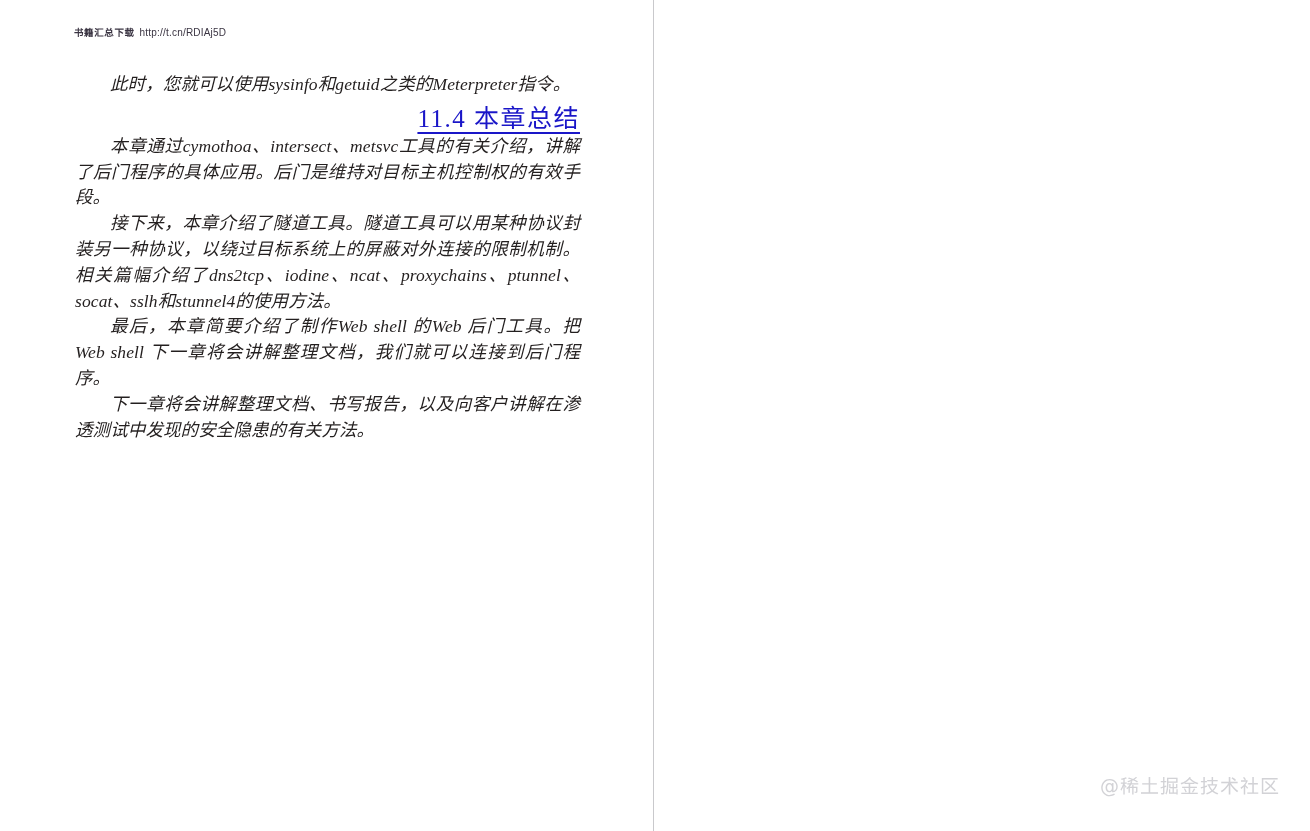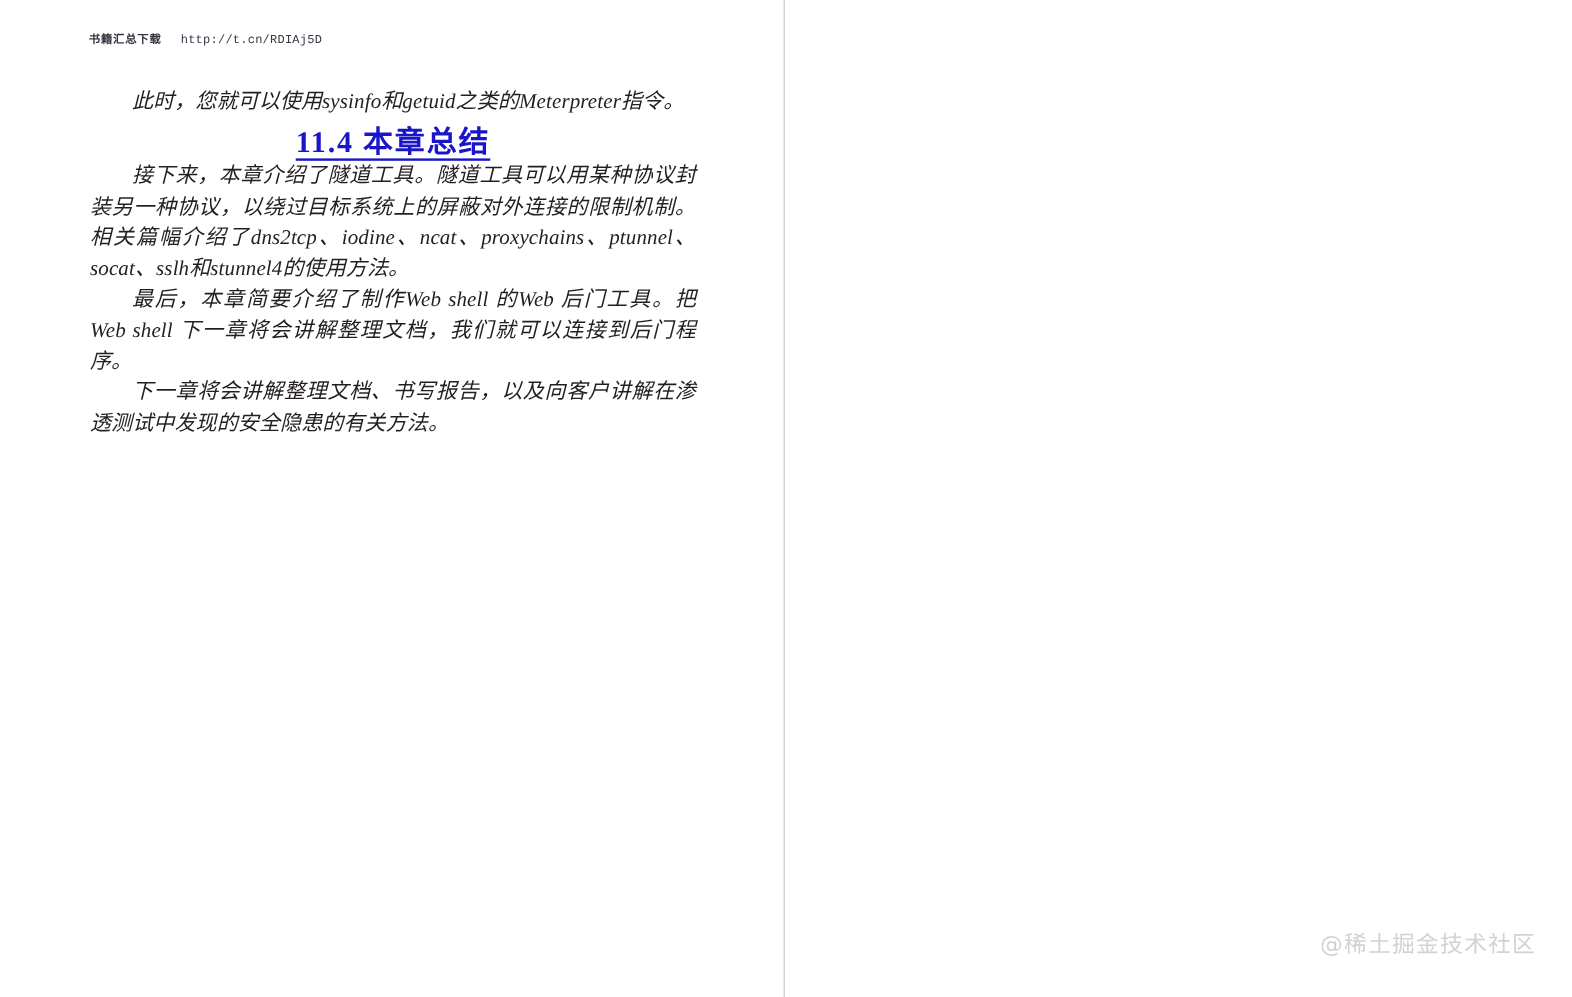--- a/index.html
+++ b/index.html
@@ -53,24 +53,24 @@
     letter-spacing: 0.3px;
     white-space: nowrap;
   }
   .running-head .rh-cn {
     font-family: "DejaVu Sans", sans-serif;
     font-weight: 700;
     font-size: 9.5px;
     letter-spacing: 0.6px;
   }
   .running-head .rh-url {
-    font-family: Liberation Mono, monospace;
+    font-family: Liberation Sans, sans-serif;
     font-size: 10px;
     letter-spacing: 0.2px;
-    margin-left: 16px;
+    margin-left: 5px;
   }
   .page-left  .running-head { left: 74px; }
 
   
   .content-left {
     position: absolute;
     left: 75px;
     top: 72px;
     width: 505px;
   }
@@ -83,23 +83,23 @@
     text-justify: inter-character;
     text-indent: 2em;
     letter-spacing: 0.1px;
     font-style: italic;
   }
 
   
   h2.chapter-heading {
     margin: 0;
     font-size: 25px;
-    font-weight: 700;
+    font-weight: 400;
     color: #1a16c8;
-    text-align: center;
+    text-align: right;
     text-decoration: underline;
     text-underline-offset: 5px;
     text-decoration-thickness: 1.5px;
     letter-spacing: 1.5px;
     white-space: nowrap;
   }
   .heading-sec  { margin: 26px 0 24px 0; }
 
   
   .page-footer {
@@ -135,20 +135,21 @@
     <div class="running-head">
       <span class="rh-cn">书籍汇总下载</span><span class="rh-url">http://t.cn/RDIAj5D</span>
     </div>
 
     <div class="content-left">
 
       <p class="para">此时，您就可以使用sysinfo和getuid之类的Meterpreter指令。</p>
 
       <h2 class="chapter-heading heading-sec">11.4 本章总结</h2>
 
+      <p class="para">本章通过cymothoa、intersect、metsvc工具的有关介绍，讲解了后门程序的具体应用。后门是维持对目标主机控制权的有效手段。</p>
       <p class="para">接下来，本章介绍了隧道工具。隧道工具可以用某种协议封装另一种协议，以绕过目标系统上的屏蔽对外连接的限制机制。相关篇幅介绍了dns2tcp、iodine、ncat、proxychains、ptunnel、socat、sslh和stunnel4的使用方法。</p>
       <p class="para">最后，本章简要介绍了制作Web shell 的Web 后门工具。把Web shell 下一章将会讲解整理文档，我们就可以连接到后门程序。</p>
       <p class="para">下一章将会讲解整理文档、书写报告，以及向客户讲解在渗透测试中发现的安全隐患的有关方法。</p>
 
     </div>
 
   </div>
 
   <div class="page-divider"></div>
 

